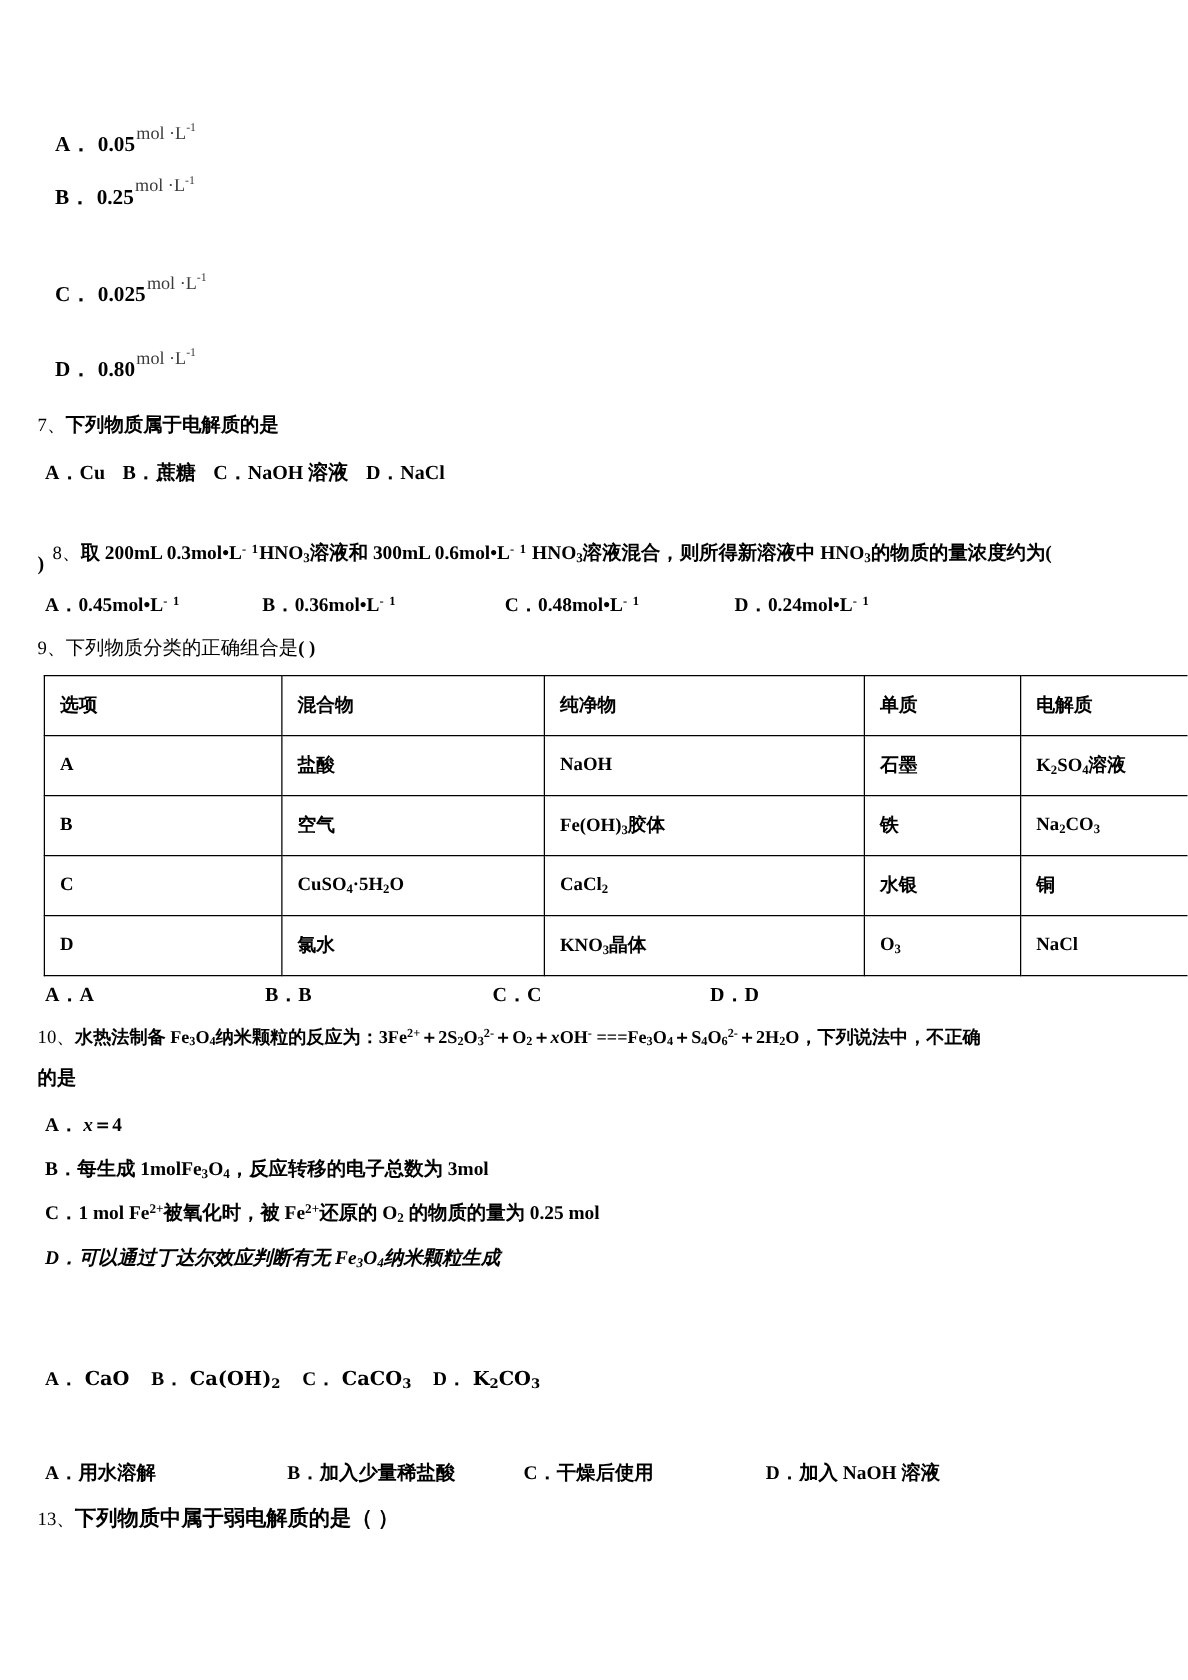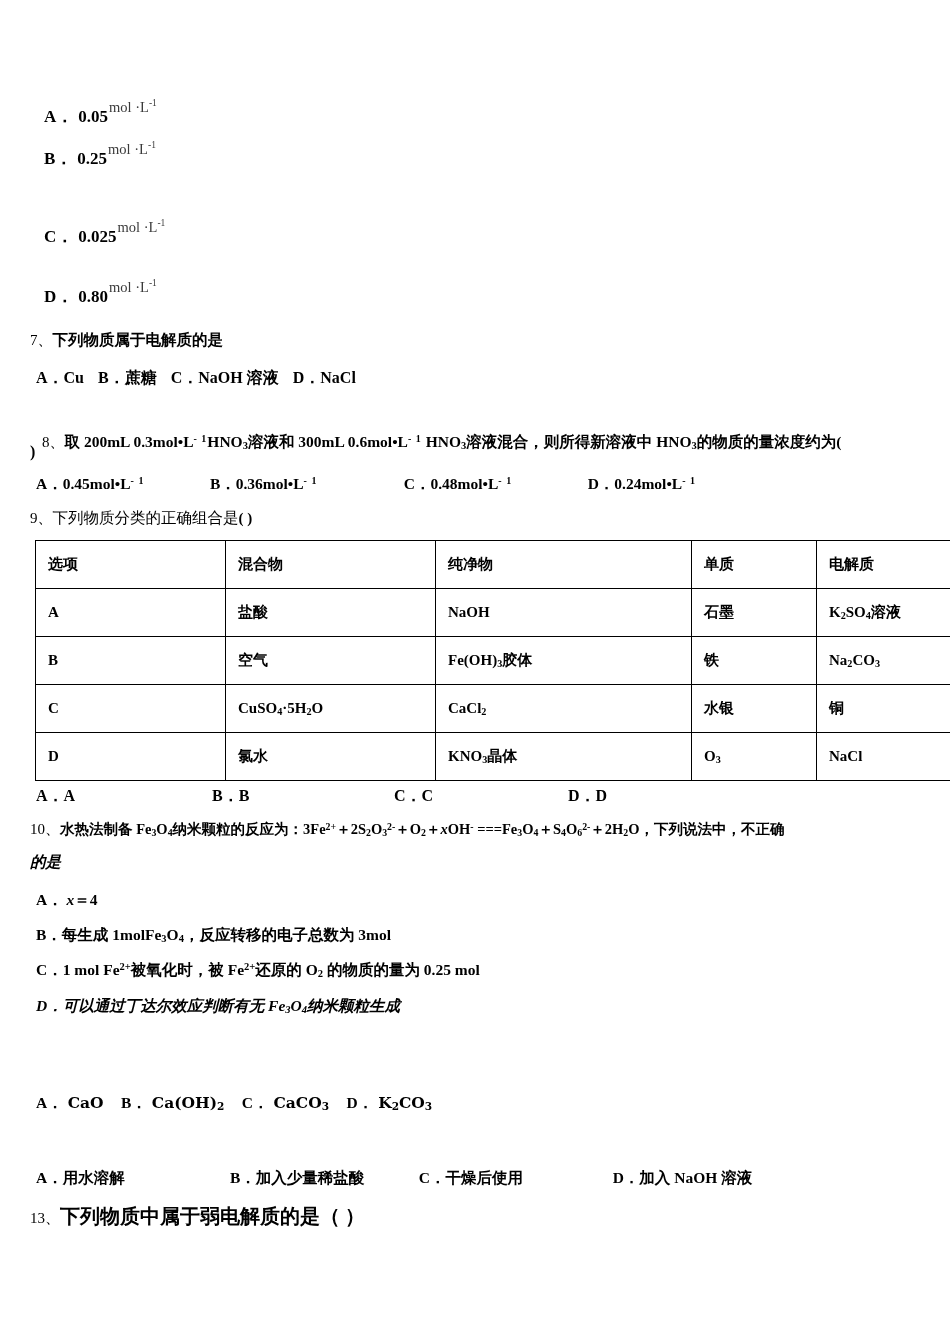--- a/index.html
+++ b/index.html
@@ -90,41 +90,41 @@
   table.cls td.b { font-weight: bold; }
   .c1 { width: 165px; }
   .c2 { width: 185px; }
   .c3 { width: 231px; }
   .c4 { width: 100px; }
   .c5 { width: 187px; }
   .q9opts { position: absolute; left: 36px; top: 786px; font-weight: bold; font-size: 16px; white-space: nowrap; }
   
   .q10l1 { position: absolute; left: 30px; top: 820px; font-size: 14px; white-space: nowrap; }
   .q10l1 b { font-size: 14.5px; }
-  .q10l2 { position: absolute; left: 30px; top: 852px; font-weight: bold; font-size: 15.5px; font-style: italic; }
+  .q10l2 { position: absolute; left: 30px; top: 852px; font-weight: bold; font-size: 15.5px; }
   .q10o { position: absolute; left: 36px; font-weight: bold; font-size: 15.5px; white-space: nowrap; }
   .ital { font-style: italic; }
   
   .q11l1 { position: absolute; left: 30px; top: 1018px; font-size: 14.5px; white-space: nowrap; }
   .q11l1 b { font-size: 15px; }
   .q11l2 { position: absolute; left: 30px; top: 1053px; font-weight: bold; font-size: 15.5px; white-space: nowrap; }
   .q11opts {
     position: absolute; left: 36px; top: 1093px;
     font-weight: bold; font-size: 15.5px; white-space: nowrap;
     font-family: "DejaVu Serif", serif;
   }
   .q11opts .lab { font-family: "Liberation Serif", serif; }
   .q11opts .gap { display: inline-block; width: 12px; }
   
   .q12title { position: absolute; left: 30px; top: 1133px; font-size: 15px; }
   .q12title .t { font-weight: bold; font-size: 15.5px; }
   .q12opts { position: absolute; left: 36px; top: 1168px; font-weight: bold; font-size: 15.5px; white-space: nowrap; }
   
   .q13title { position: absolute; left: 30px; top: 1203px; font-size: 15px; }
-  .q13title .t { font-weight: bold; font-size: 20px; }
+  .q13title .t { font-weight: bold; font-size: 17px; }
 </style>
 </head>
 <body>
 
 <div class="page">
 
   <div class="opt6" style="top:98px;">
     <span class="lab">A．</span><span>0.05</span><span class="unit"><span>mol ·L</span><sup>-1</sup></span>
   </div>
 

